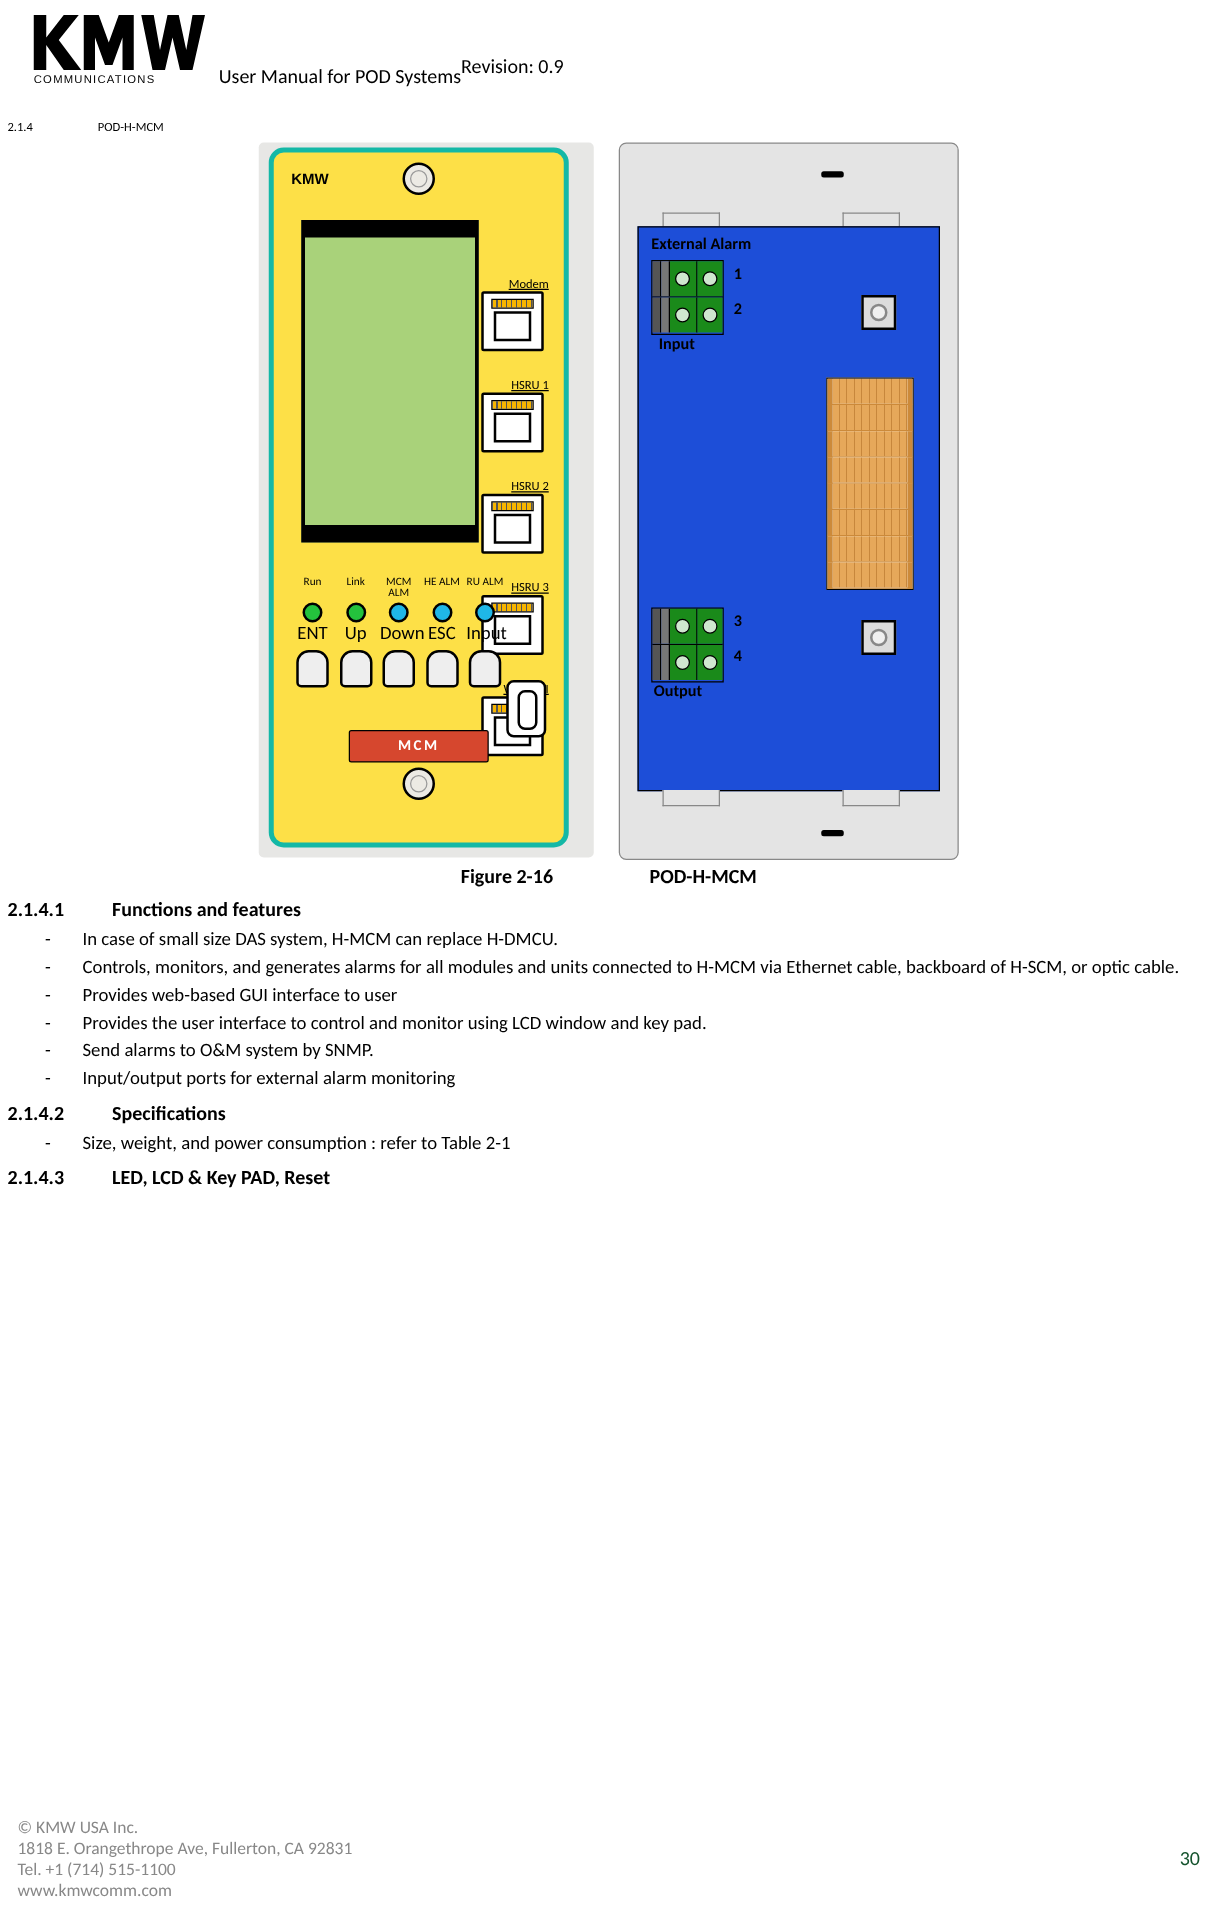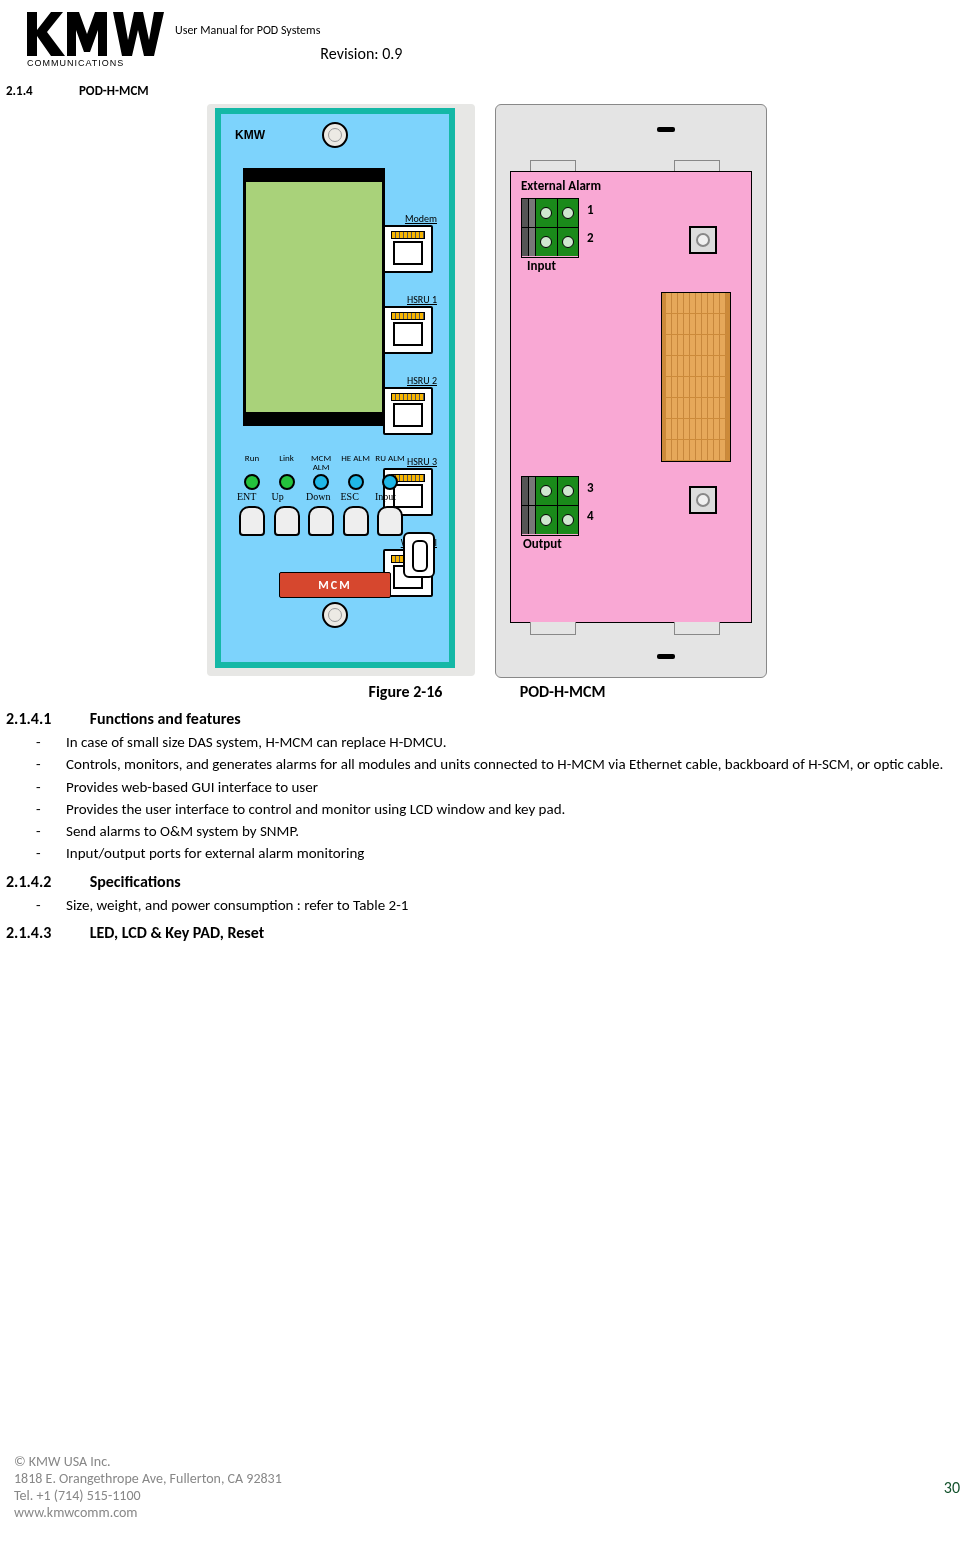--- a/index.html
+++ b/index.html
@@ -17,32 +17,32 @@
     height: 1541px;
     box-sizing: border-box;
   }
   .header-row {
     display: flex;
     align-items: flex-start;
     padding: 4px 12px 4px 25px;
   }
   .logo-block svg { display: block; }
   .doc-title {
-    font-size: 12px;
-    margin-top: 19px;
+    font-size: 16px;
+    margin-top: 48px;
   }
   .doc-rev {
     font-size: 16px;
     margin-top: 40px;
   }
   .section-num {
-    font-weight: bold;
-    font-size: 13px;
+    font-weight: normal;
+    font-size: 10px;
     padding: 8px 0 0 0;
-    margin: 1px 0 6px 0;
+    margin: 12px 0 6px 0;
   }
   .section-num .sn-no { display:inline-block; width:70px; }
   .figure-row {
     display:flex;
     justify-content:center;
     gap:20px;
     margin: 6px 0 4px 0;
   }
   .fig-caption {
     text-align:center;
@@ -94,23 +94,23 @@
     position:relative;
   }
   .dev-left .shadow {
     position:absolute; inset:0;
     background:#e7e7e5;
     border-radius:4px;
   }
   .dev-left .panel {
     position:absolute;
     left:8px; top:4px; right:20px; bottom:8px;
-    background:#7dd3fc;
-    border:6px solid #14b8a6;
-    border-radius:0;
+    background:#fde047;
+    border:4px solid #14b8a6;
+    border-radius:12px;
   }
   .dev-left .brand {
     position:absolute; top:14px; left:14px;
     font-weight:bold; font-family:Arial,sans-serif; font-size:12px;
   }
   .dev-left .screw {
     position:absolute;
     width:22px; height:22px; border:2px solid #000; border-radius:50%;
     background:#eceae4;
   }
@@ -153,21 +153,21 @@
     left:16px; top:310px;
     width:168px;
     margin-top:29px;
   }
   .dev-left .led-row { display:flex; justify-content:space-between; }
   .dev-left .led-row .cell { width:30px; text-align:center; font-size:9px; line-height:1.05; }
   .dev-left .led-row.dots .dot { width:12px; height:12px; border:2px solid #000; border-radius:50%; margin:2px auto 0; }
   .dev-left .led-row.dots .dot.g { background:#24c23d; }
   .dev-left .led-row.dots .dot.b { background:#1fb7e7; }
   .dev-left .btn-row { display:flex; justify-content:space-between; margin-top:2px; }
-  .dev-left .btn-row .cell { width:30px; font-size:10px; line-height:1.05;font-family:Liberation Serif, serif; }
+  .dev-left .btn-row .cell { width:30px; text-align:center; font-size:15px; line-height:1.05; }
   .dev-left .btn-row .keycap { width:22px; height:26px; border:2px solid #000; border-radius:10px 10px 4px 4px; background:#eee; margin:2px auto 0; }
   .dev-left .sw {
     position:absolute;
     right:14px; bottom:84px;
     width:28px; height:42px;
     border:2px solid #000; border-radius:6px; background:#fff;
   }
   .dev-left .sw:before { content:""; position:absolute; left:7px; top:6px; width:12px; height:28px; border:2px solid #000; border-radius:6px; background:#fff; }
   .dev-left .mcm-label {
     position:absolute;
@@ -196,21 +196,21 @@
   .dev-right .slot-top { top:22px; left:63%; }
   .dev-right .slot-bot { bottom:18px; left:63%; }
   .dev-right .tab { position:absolute; width:44px; height:12px; background:#e4e4e4; border:1px solid #888; }
   .dev-right .tab.tl { top:55px; left:34px; border-bottom:none; }
   .dev-right .tab.tr { top:55px; right:46px; border-bottom:none; }
   .dev-right .tab.bl { bottom:42px; left:34px; border-top:none; }
   .dev-right .tab.br { bottom:42px; right:46px; border-top:none; }
   .dev-right .inner {
     position:absolute;
     left:14px; right:14px; top:66px; bottom:54px;
-    background:#f9a8d4;
+    background:#1d4ed8;
     border:1px solid #000;
   }
   .dev-right .ea-title { position:absolute; left:10px; top:6px; font-weight:bold; font-size:13px; }
   .dev-right .tb {
     position:absolute;
     left:10px;
     width:56px; height:58px;
     border:1px solid #000;
   }
   .dev-right .tb.input { top:26px; }

